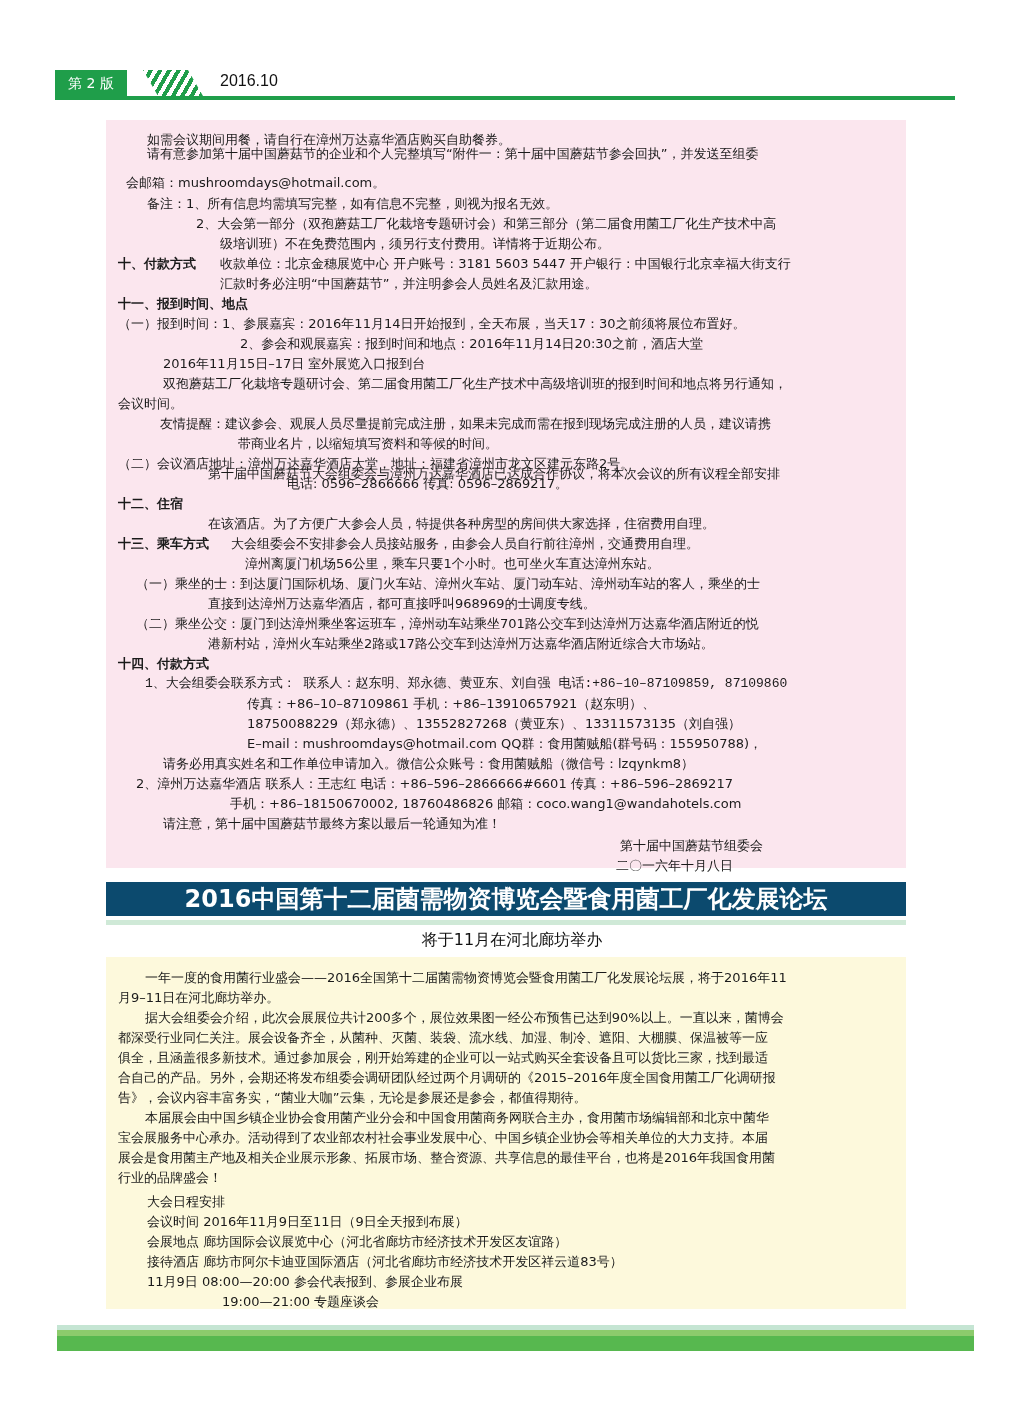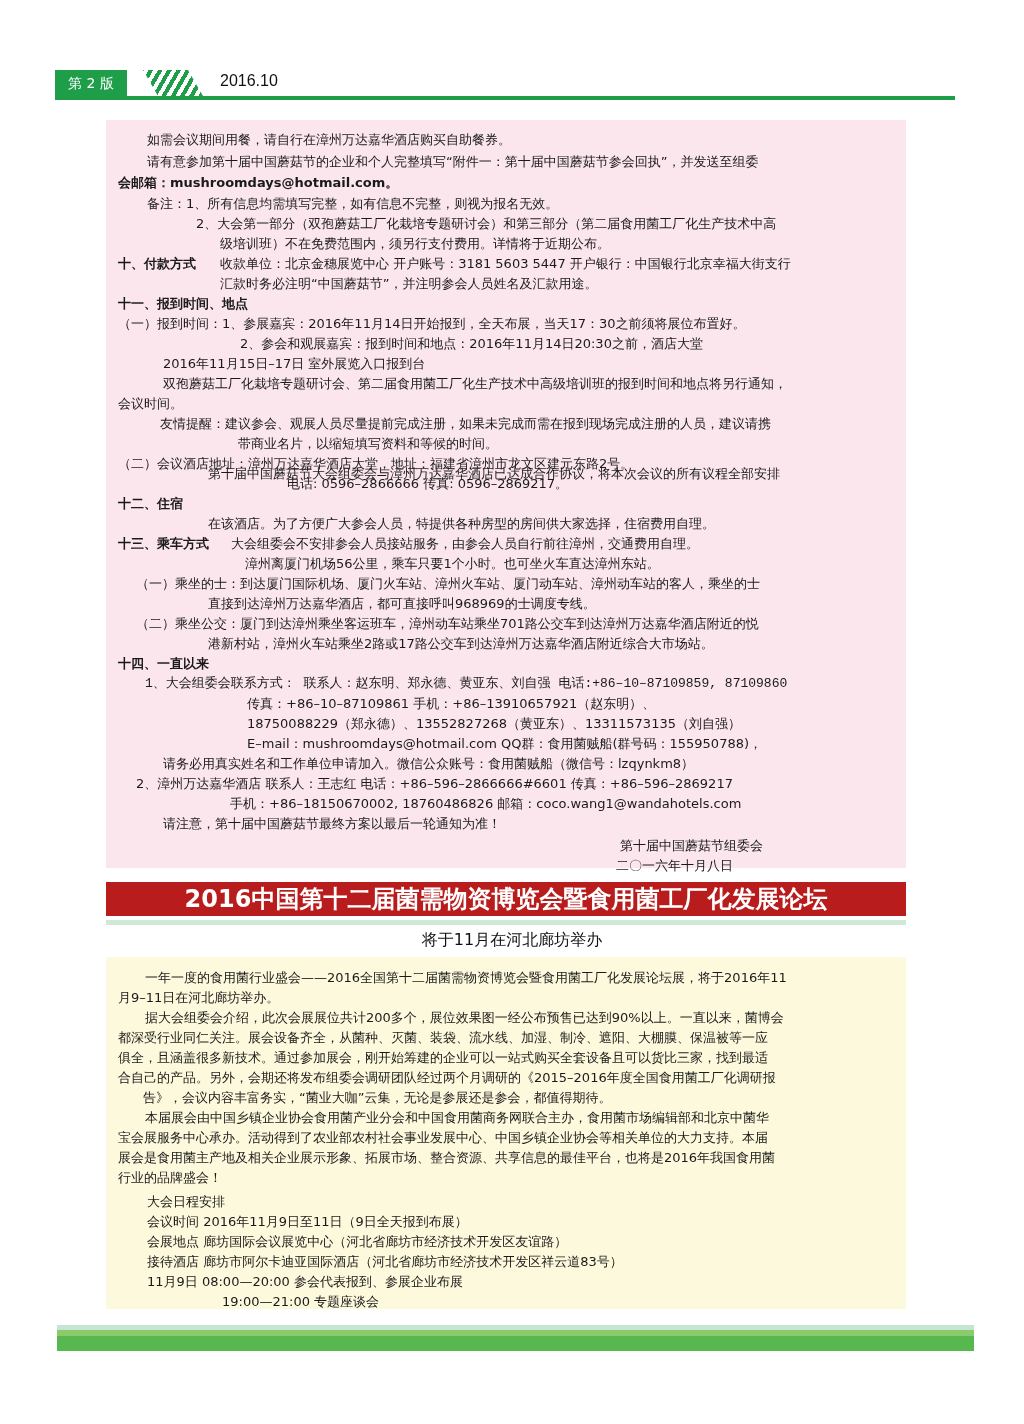--- a/index.html
+++ b/index.html
@@ -10,21 +10,21 @@
                  font-size:14px; line-height:26px; text-align:center; }
   .header .stripes { position:absolute; left:88px; top:0; width:60px; height:26px;
      background: repeating-linear-gradient(-60deg, #1f9e4a 0 4px, #ffffff 4px 8px); clip-path: polygon(0 0, 75% 0, 100% 100%, 25% 100%); }
   .header .date { position:absolute; left:165px; top:2px; font-size:16px; color:#111; font-family:"Liberation Sans", sans-serif; }
   .header .rule { position:absolute; left:0; top:26px; width:900px; height:4px; background:#1f9e4a; }
 
   .pinkbox { position:absolute; left:106px; top:120px; width:800px; height:748px; background:#fbe6ee; }
   .txt { position:absolute; font-size:13px; line-height:19px; white-space:nowrap; }
   .b { font-weight:bold; }
 
-  .banner { position:absolute; left:106px; top:882px; width:800px; height:34px; background:#b91c1c; color:#fff;
+  .banner { position:absolute; left:106px; top:882px; width:800px; height:34px; background:#0c4a6e; color:#fff;
             font-size:24px; font-weight:bold; text-align:center; line-height:34px; letter-spacing:0; }
   .banner-line { position:absolute; left:106px; top:920px; width:800px; height:5px; background:#cfe9d7; }
   .subtitle { position:absolute; left:0; width:1024px; top:930px; font-size:16px; text-align:center; color:#111; }
 
   .yellowbox { position:absolute; left:106px; top:957px; width:800px; height:352px; background:#fdf9dc; }
   .footer1 { position:absolute; left:57px; top:1325px; width:917px; height:5px; background:#c5e5d3; }
   .footer2 { position:absolute; left:57px; top:1330px; width:917px; height:6px; background:#8ccb6c; }
   .footer3 { position:absolute; left:57px; top:1336px; width:917px; height:15px; background:#57b84f; }
 </style>
 </head>
@@ -33,22 +33,22 @@
 <div class="header">
   <div class="tab">第 2 版</div>
   <div class="stripes"></div>
   <div class="date">2016.10</div>
   <div class="rule"></div>
 </div>
 
 <div class="pinkbox"></div>
 <div id="notice-lines">
     <div class="txt" style="left: 147px; top: 130px;">如需会议期间用餐，请自行在漳州万达嘉华酒店购买自助餐券。</div>
-    <div class="txt" style="left: 147px; top: 152px;">请有意参加第十届中国蘑菇节的企业和个人完整填写“附件一：第十届中国蘑菇节参会回执”，并发送至组委</div>
-    <div class="txt" style="left: 118px; top: 173px; font-weight: bold;">会邮箱：mushroomdays@hotmail.com。</div>
+    <div class="txt" style="left: 147px; top: 144px;">请有意参加第十届中国蘑菇节的企业和个人完整填写“附件一：第十届中国蘑菇节参会回执”，并发送至组委</div>
+    <div class="txt" style="left: 126px; top: 173px;">会邮箱：mushroomdays@hotmail.com。</div>
     <div class="txt" style="left: 147px; top: 194px;">备注：1、所有信息均需填写完整，如有信息不完整，则视为报名无效。</div>
     <div class="txt" style="left: 196px; top: 214px;">2、大会第一部分（双孢蘑菇工厂化栽培专题研讨会）和第三部分（第二届食用菌工厂化生产技术中高</div>
     <div class="txt" style="left: 220px; top: 234px;">级培训班）不在免费范围内，须另行支付费用。详情将于近期公布。</div>
     <div class="txt b" style="left: 118px; top: 254px;">十、付款方式</div>
     <div class="txt" style="left: 220px; top: 254px;">收款单位：北京金穗展览中心  开户账号：3181 5603 5447  开户银行：中国银行北京幸福大街支行</div>
     <div class="txt" style="left: 220px; top: 274px;">汇款时务必注明“中国蘑菇节”，并注明参会人员姓名及汇款用途。</div>
     <div class="txt b" style="left: 118px; top: 294px;">十一、报到时间、地点</div>
     <div class="txt" style="left: 118px; top: 314px;">（一）报到时间：1、参展嘉宾：2016年11月14日开始报到，全天布展，当天17：30之前须将展位布置好。</div>
     <div class="txt" style="left: 240px; top: 334px;">2、参会和观展嘉宾：报到时间和地点：2016年11月14日20:30之前，酒店大堂</div>
     <div class="txt" style="left: 163px; top: 354px;">2016年11月15日–17日 室外展览入口报到台</div>
@@ -61,21 +61,21 @@
     <div class="txt b" style="left: 118px; top: 494px;">十二、住宿</div>
     <div class="txt" style="left: 208px; top: 464px;">第十届中国蘑菇节大会组委会与漳州万达嘉华酒店已达成合作协议，将本次会议的所有议程全部安排</div>
     <div class="txt" style="left: 208px; top: 514px;">在该酒店。为了方便广大参会人员，特提供各种房型的房间供大家选择，住宿费用自理。</div>
     <div class="txt b" style="left: 118px; top: 534px;">十三、乘车方式</div>
     <div class="txt" style="left: 231px; top: 534px;">大会组委会不安排参会人员接站服务，由参会人员自行前往漳州，交通费用自理。</div>
     <div class="txt" style="left: 245px; top: 554px;">漳州离厦门机场56公里，乘车只要1个小时。也可坐火车直达漳州东站。</div>
     <div class="txt" style="left: 136px; top: 574px;">（一）乘坐的士：到达厦门国际机场、厦门火车站、漳州火车站、厦门动车站、漳州动车站的客人，乘坐的士</div>
     <div class="txt" style="left: 208px; top: 594px;">直接到达漳州万达嘉华酒店，都可直接呼叫968969的士调度专线。</div>
     <div class="txt" style="left: 136px; top: 614px;">（二）乘坐公交：厦门到达漳州乘坐客运班车，漳州动车站乘坐701路公交车到达漳州万达嘉华酒店附近的悦</div>
     <div class="txt" style="left: 208px; top: 634px;">港新村站，漳州火车站乘坐2路或17路公交车到达漳州万达嘉华酒店附近综合大市场站。</div>
-    <div class="txt b" style="left: 118px; top: 654px;">十四、一直以来</div>
+    <div class="txt b" style="left: 118px; top: 654px;">十四、付款方式</div>
     <div class="txt" style="left: 145px; top: 674px; font-family: Liberation Mono, monospace;">1、大会组委会联系方式：  联系人：赵东明、郑永德、黄亚东、刘自强   电话:+86–10–87109859, 87109860</div>
     <div class="txt" style="left: 247px; top: 694px;">传真：+86–10–87109861   手机：+86–13910657921（赵东明）、</div>
     <div class="txt" style="left: 247px; top: 714px;">18750088229（郑永德）、13552827268（黄亚东）、13311573135（刘自强）</div>
     <div class="txt" style="left: 247px; top: 734px;">E–mail：mushroomdays@hotmail.com  QQ群：食用菌贼船(群号码：155950788)，</div>
     <div class="txt" style="left: 163px; top: 754px;">请务必用真实姓名和工作单位申请加入。微信公众账号：食用菌贼船（微信号：lzqynkm8）</div>
     <div class="txt" style="left: 136px; top: 774px;">2、漳州万达嘉华酒店    联系人：王志红  电话：+86–596–2866666#6601  传真：+86–596–2869217</div>
     <div class="txt" style="left: 230px; top: 794px;">手机：+86–18150670002, 18760486826   邮箱：coco.wang1@wandahotels.com</div>
     <div class="txt" style="left: 163px; top: 814px;">请注意，第十届中国蘑菇节最终方案以最后一轮通知为准！</div>
     <div class="txt" style="left: 620px; top: 836px;">第十届中国蘑菇节组委会</div>
     <div class="txt" style="left: 616px; top: 856px;">二〇一六年十月八日</div>
@@ -86,21 +86,21 @@
 <div class="subtitle">将于11月在河北廊坊举办</div>
 
 <div class="yellowbox"></div>
 <div id="article-lines">
     <div class="txt" style="left: 145px; top: 968px;">一年一度的食用菌行业盛会——2016全国第十二届菌需物资博览会暨食用菌工厂化发展论坛展，将于2016年11</div>
     <div class="txt" style="left: 118px; top: 988px;">月9–11日在河北廊坊举办。</div>
     <div class="txt" style="left: 145px; top: 1008px;">据大会组委会介绍，此次会展展位共计200多个，展位效果图一经公布预售已达到90%以上。一直以来，菌博会</div>
     <div class="txt" style="left: 118px; top: 1028px;">都深受行业同仁关注。展会设备齐全，从菌种、灭菌、装袋、流水线、加湿、制冷、遮阳、大棚膜、保温被等一应</div>
     <div class="txt" style="left: 118px; top: 1048px;">俱全，且涵盖很多新技术。通过参加展会，刚开始筹建的企业可以一站式购买全套设备且可以货比三家，找到最适</div>
     <div class="txt" style="left: 118px; top: 1068px;">合自己的产品。另外，会期还将发布组委会调研团队经过两个月调研的《2015–2016年度全国食用菌工厂化调研报</div>
-    <div class="txt" style="left: 118px; top: 1088px; margin-left: 25px;">告》，会议内容丰富务实，“菌业大咖”云集，无论是参展还是参会，都值得期待。</div>
+    <div class="txt" style="left: 118px; top: 1088px;">告》，会议内容丰富务实，“菌业大咖”云集，无论是参展还是参会，都值得期待。</div>
     <div class="txt" style="left: 145px; top: 1108px;">本届展会由中国乡镇企业协会食用菌产业分会和中国食用菌商务网联合主办，食用菌市场编辑部和北京中菌华</div>
     <div class="txt" style="left: 118px; top: 1128px;">宝会展服务中心承办。活动得到了农业部农村社会事业发展中心、中国乡镇企业协会等相关单位的大力支持。本届</div>
     <div class="txt" style="left: 118px; top: 1148px;">展会是食用菌主产地及相关企业展示形象、拓展市场、整合资源、共享信息的最佳平台，也将是2016年我国食用菌</div>
     <div class="txt" style="left: 118px; top: 1168px;">行业的品牌盛会！</div>
     <div class="txt" style="left: 147px; top: 1192px;">大会日程安排</div>
     <div class="txt" style="left: 147px; top: 1212px;">会议时间   2016年11月9日至11日（9日全天报到布展）</div>
     <div class="txt" style="left: 147px; top: 1232px;">会展地点  廊坊国际会议展览中心（河北省廊坊市经济技术开发区友谊路）</div>
     <div class="txt" style="left: 147px; top: 1252px;">接待酒店  廊坊市阿尔卡迪亚国际酒店（河北省廊坊市经济技术开发区祥云道83号）</div>
     <div class="txt" style="left: 147px; top: 1272px;">11月9日     08:00—20:00  参会代表报到、参展企业布展</div>
     <div class="txt" style="left: 222px; top: 1292px;">19:00—21:00  专题座谈会</div>

